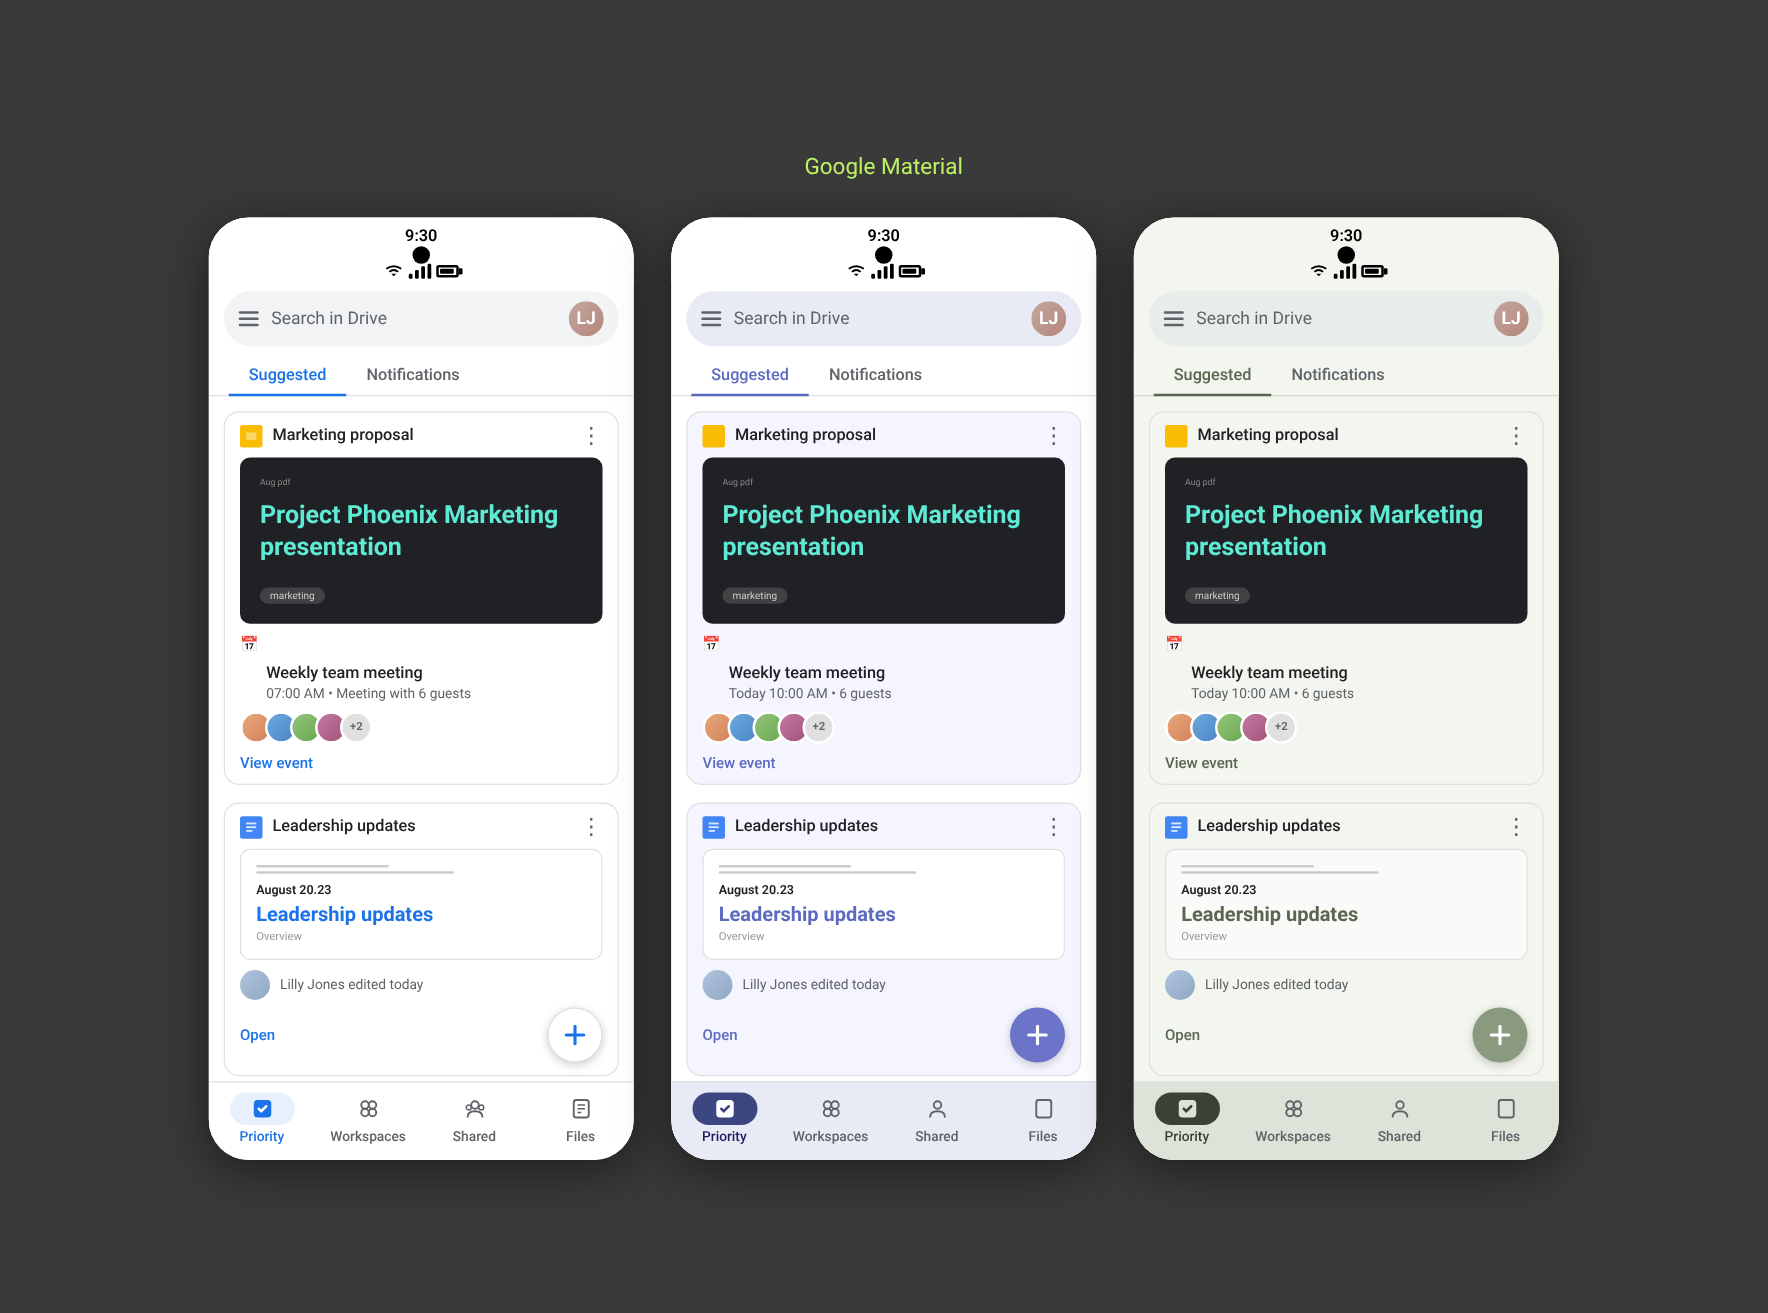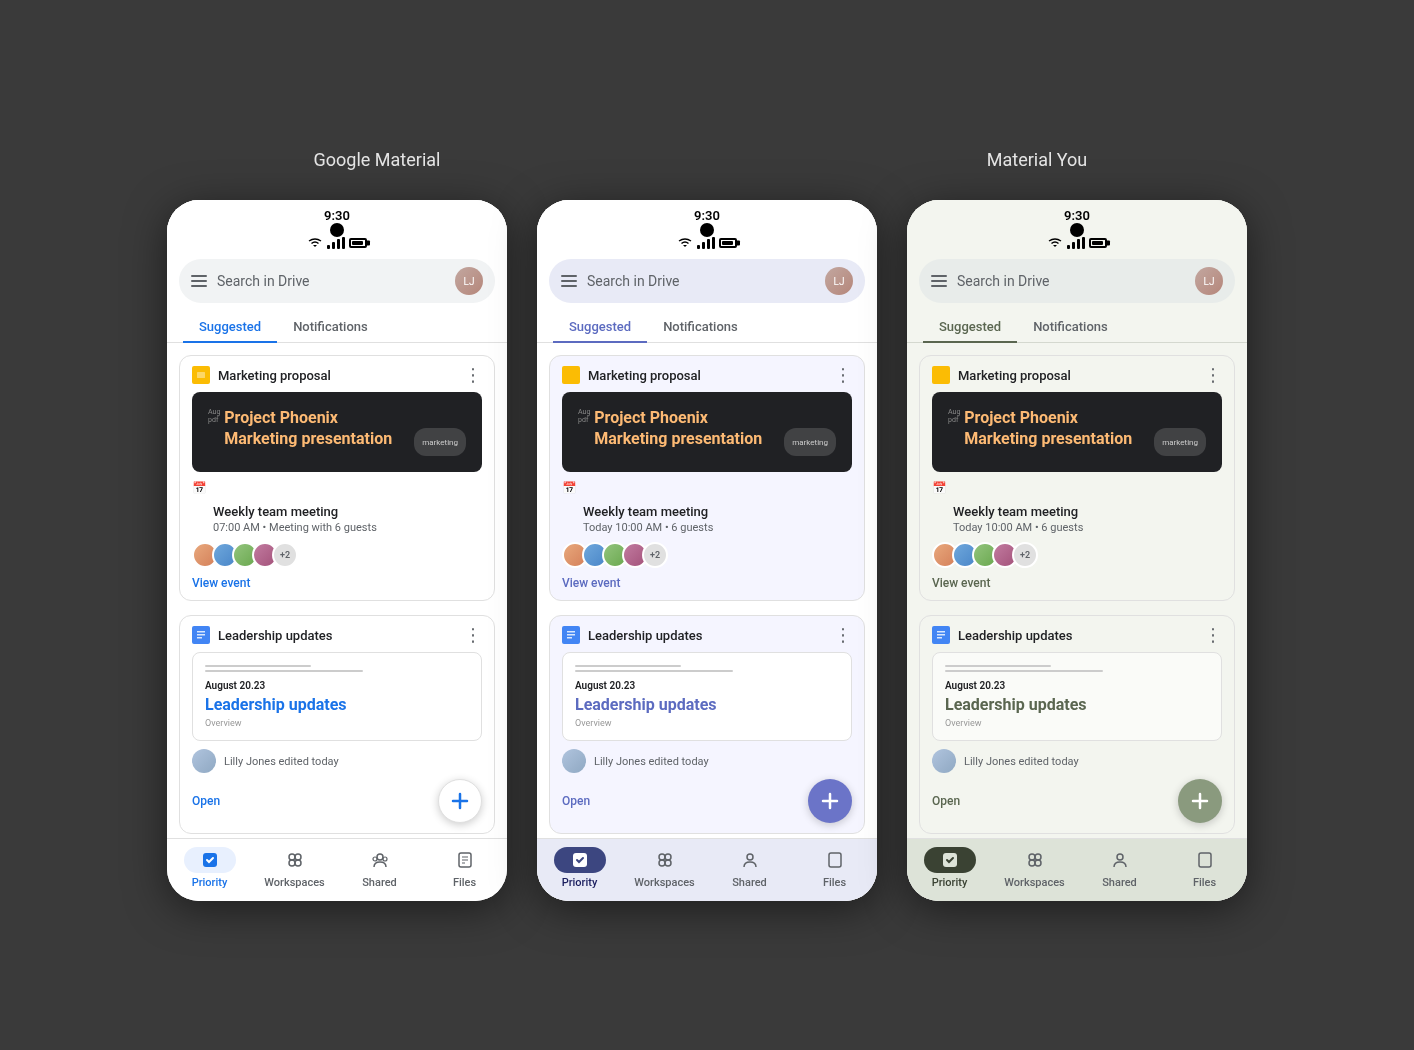--- a/index.html
+++ b/index.html
@@ -16,21 +16,21 @@
     }
 
     .theme-labels {
       display: flex;
       width: 100%;
       max-width: 1320px;
       justify-content: space-around;
       margin-bottom: 30px;
     }
     .theme-label {
-      color: #e5e5e5;
+      color: #bef264;
       font-size: 18px;
       font-weight: 400;
       text-align: center;
       flex: 1;
     }
 
     .phones-container {
       display: flex;
       gap: 30px;
       justify-content: center;
@@ -112,21 +112,21 @@
     .hamburger-line { width: 16px; height: 2px; background: #5f6368; border-radius: 1px; }
     .search-text { flex: 1; font-size: 14px; color: #5f6368; }
     .avatar-circle {
       width: 28px; height: 28px; border-radius: 50%;
       overflow: hidden; flex-shrink: 0;
     }
     .avatar-img {
       width: 100%; height: 100%;
       background: linear-gradient(135deg, #c2a7a0 0%, #b5867a 100%);
       display: flex; align-items: center; justify-content: center;
-      font-size: 10px; color: #fff; font-weight: 400;
+      font-size: 14px; color: #fff; font-weight: 700;
     }
 
     
     .tabs {
       display: flex;
       padding: 0 16px;
       margin-bottom: 8px;
       border-bottom: 1px solid #e0e0e0;
     }
     .tab {
@@ -173,25 +173,25 @@
     .card-menu { font-size: 18px; color: #5f6368; line-height: 1; }
 
     
     .presentation-preview {
       background: #202124;
       border-radius: 8px;
       padding: 16px;
       margin-bottom: 8px;
       min-height: 80px;
       display: flex;
-      flex-direction: row;
+      flex-direction: column;
       justify-content: space-between;
     }
     .pres-small-text { font-size: 7px; color: #888; margin-bottom: 8px; }
-    .pres-title { font-size: 16px; font-weight: 700; color: #fdba74; line-height: 1.3; }
+    .pres-title { font-size: 20px; font-weight: 700; color: #5eead4; line-height: 1.3; }
     .pres-tag {
       display: inline-flex; align-items: center;
       background: rgba(255,255,255,0.15);
       border-radius: 12px;
       padding: 2px 8px;
       font-size: 8px;
       color: #ccc;
       margin-top: 20px;
       width: fit-content;
     }
@@ -313,21 +313,20 @@
     .av3 { background: linear-gradient(135deg, #93c47d, #6aa84f); }
     .av4 { background: linear-gradient(135deg, #c27ba0, #a3527a); }
 
     .divider { height: 6px; }
   </style>
 </head>
 <body>
 
 <div class="theme-labels">
   <div class="theme-label">Google Material</div>
-  <div class="theme-label">Material You</div>
 </div>
 
 <div class="phones-container">
 
   <div class="phone" style="background:#fff;">
     <div class="phone-screen" style="background:#fff;">
 
       <div class="status-bar" style="background:#fff;">
         <span class="status-time">9:30</span>
         <div class="status-dot"></div>

